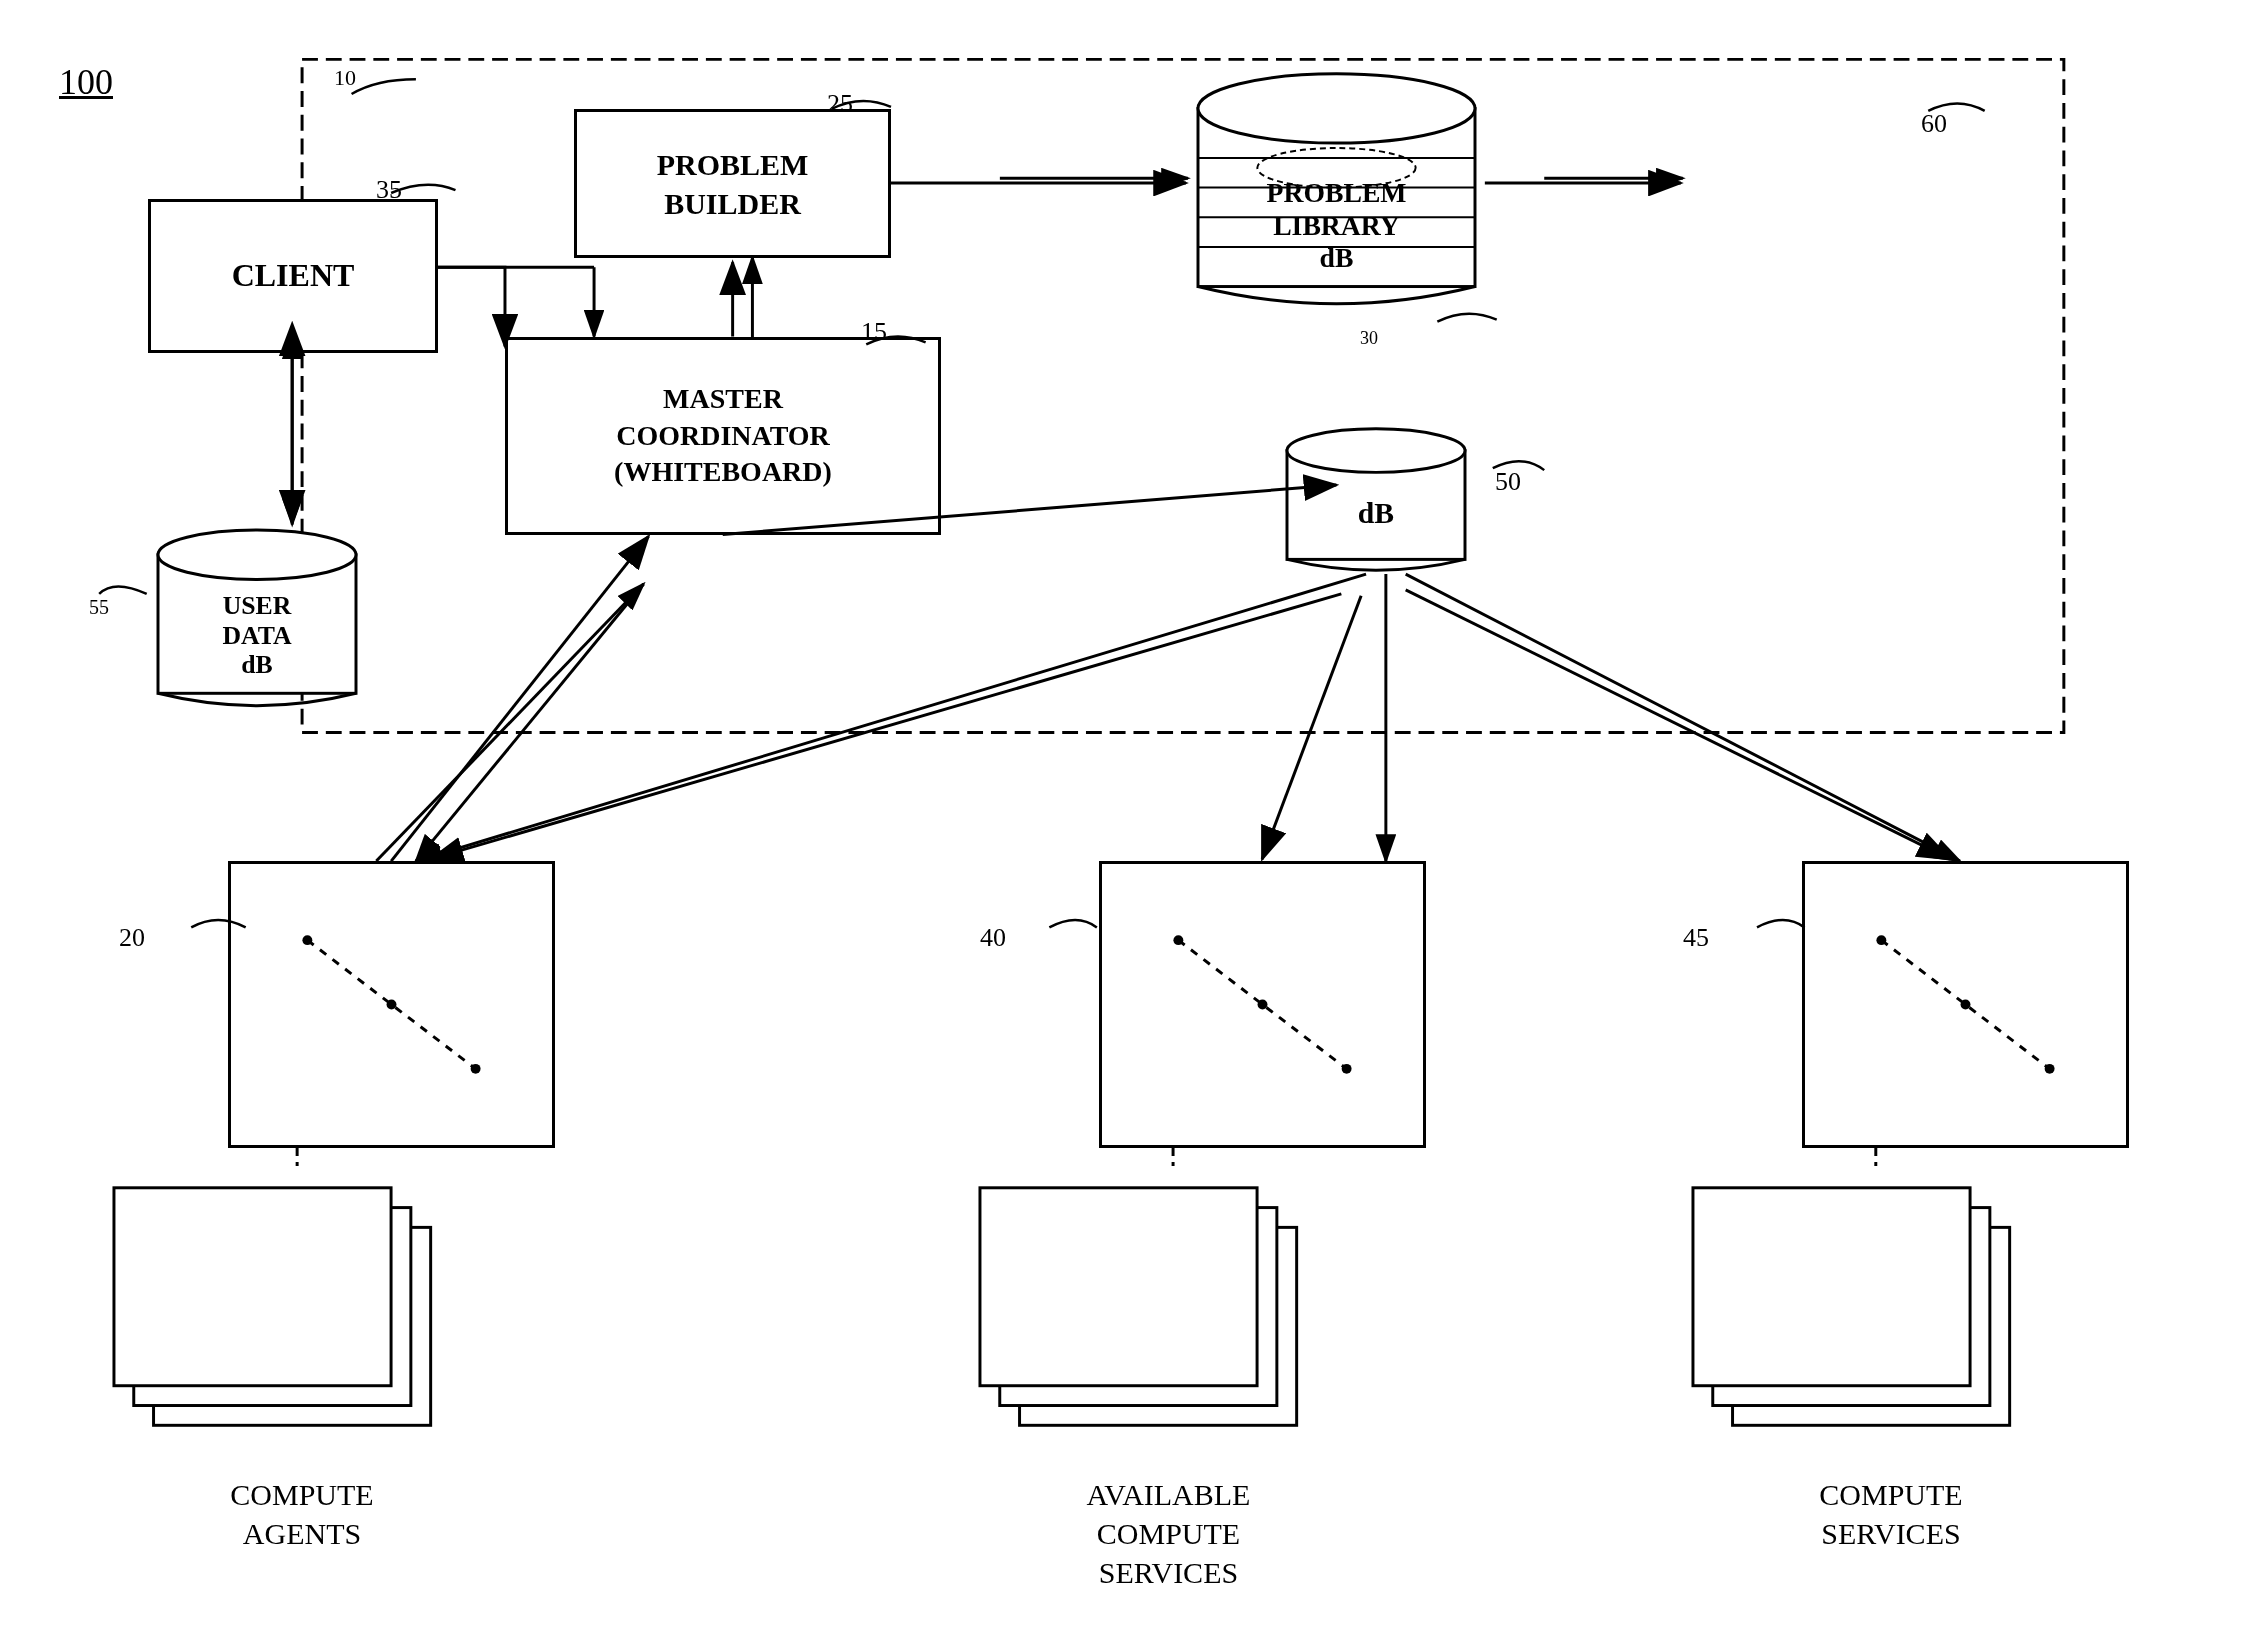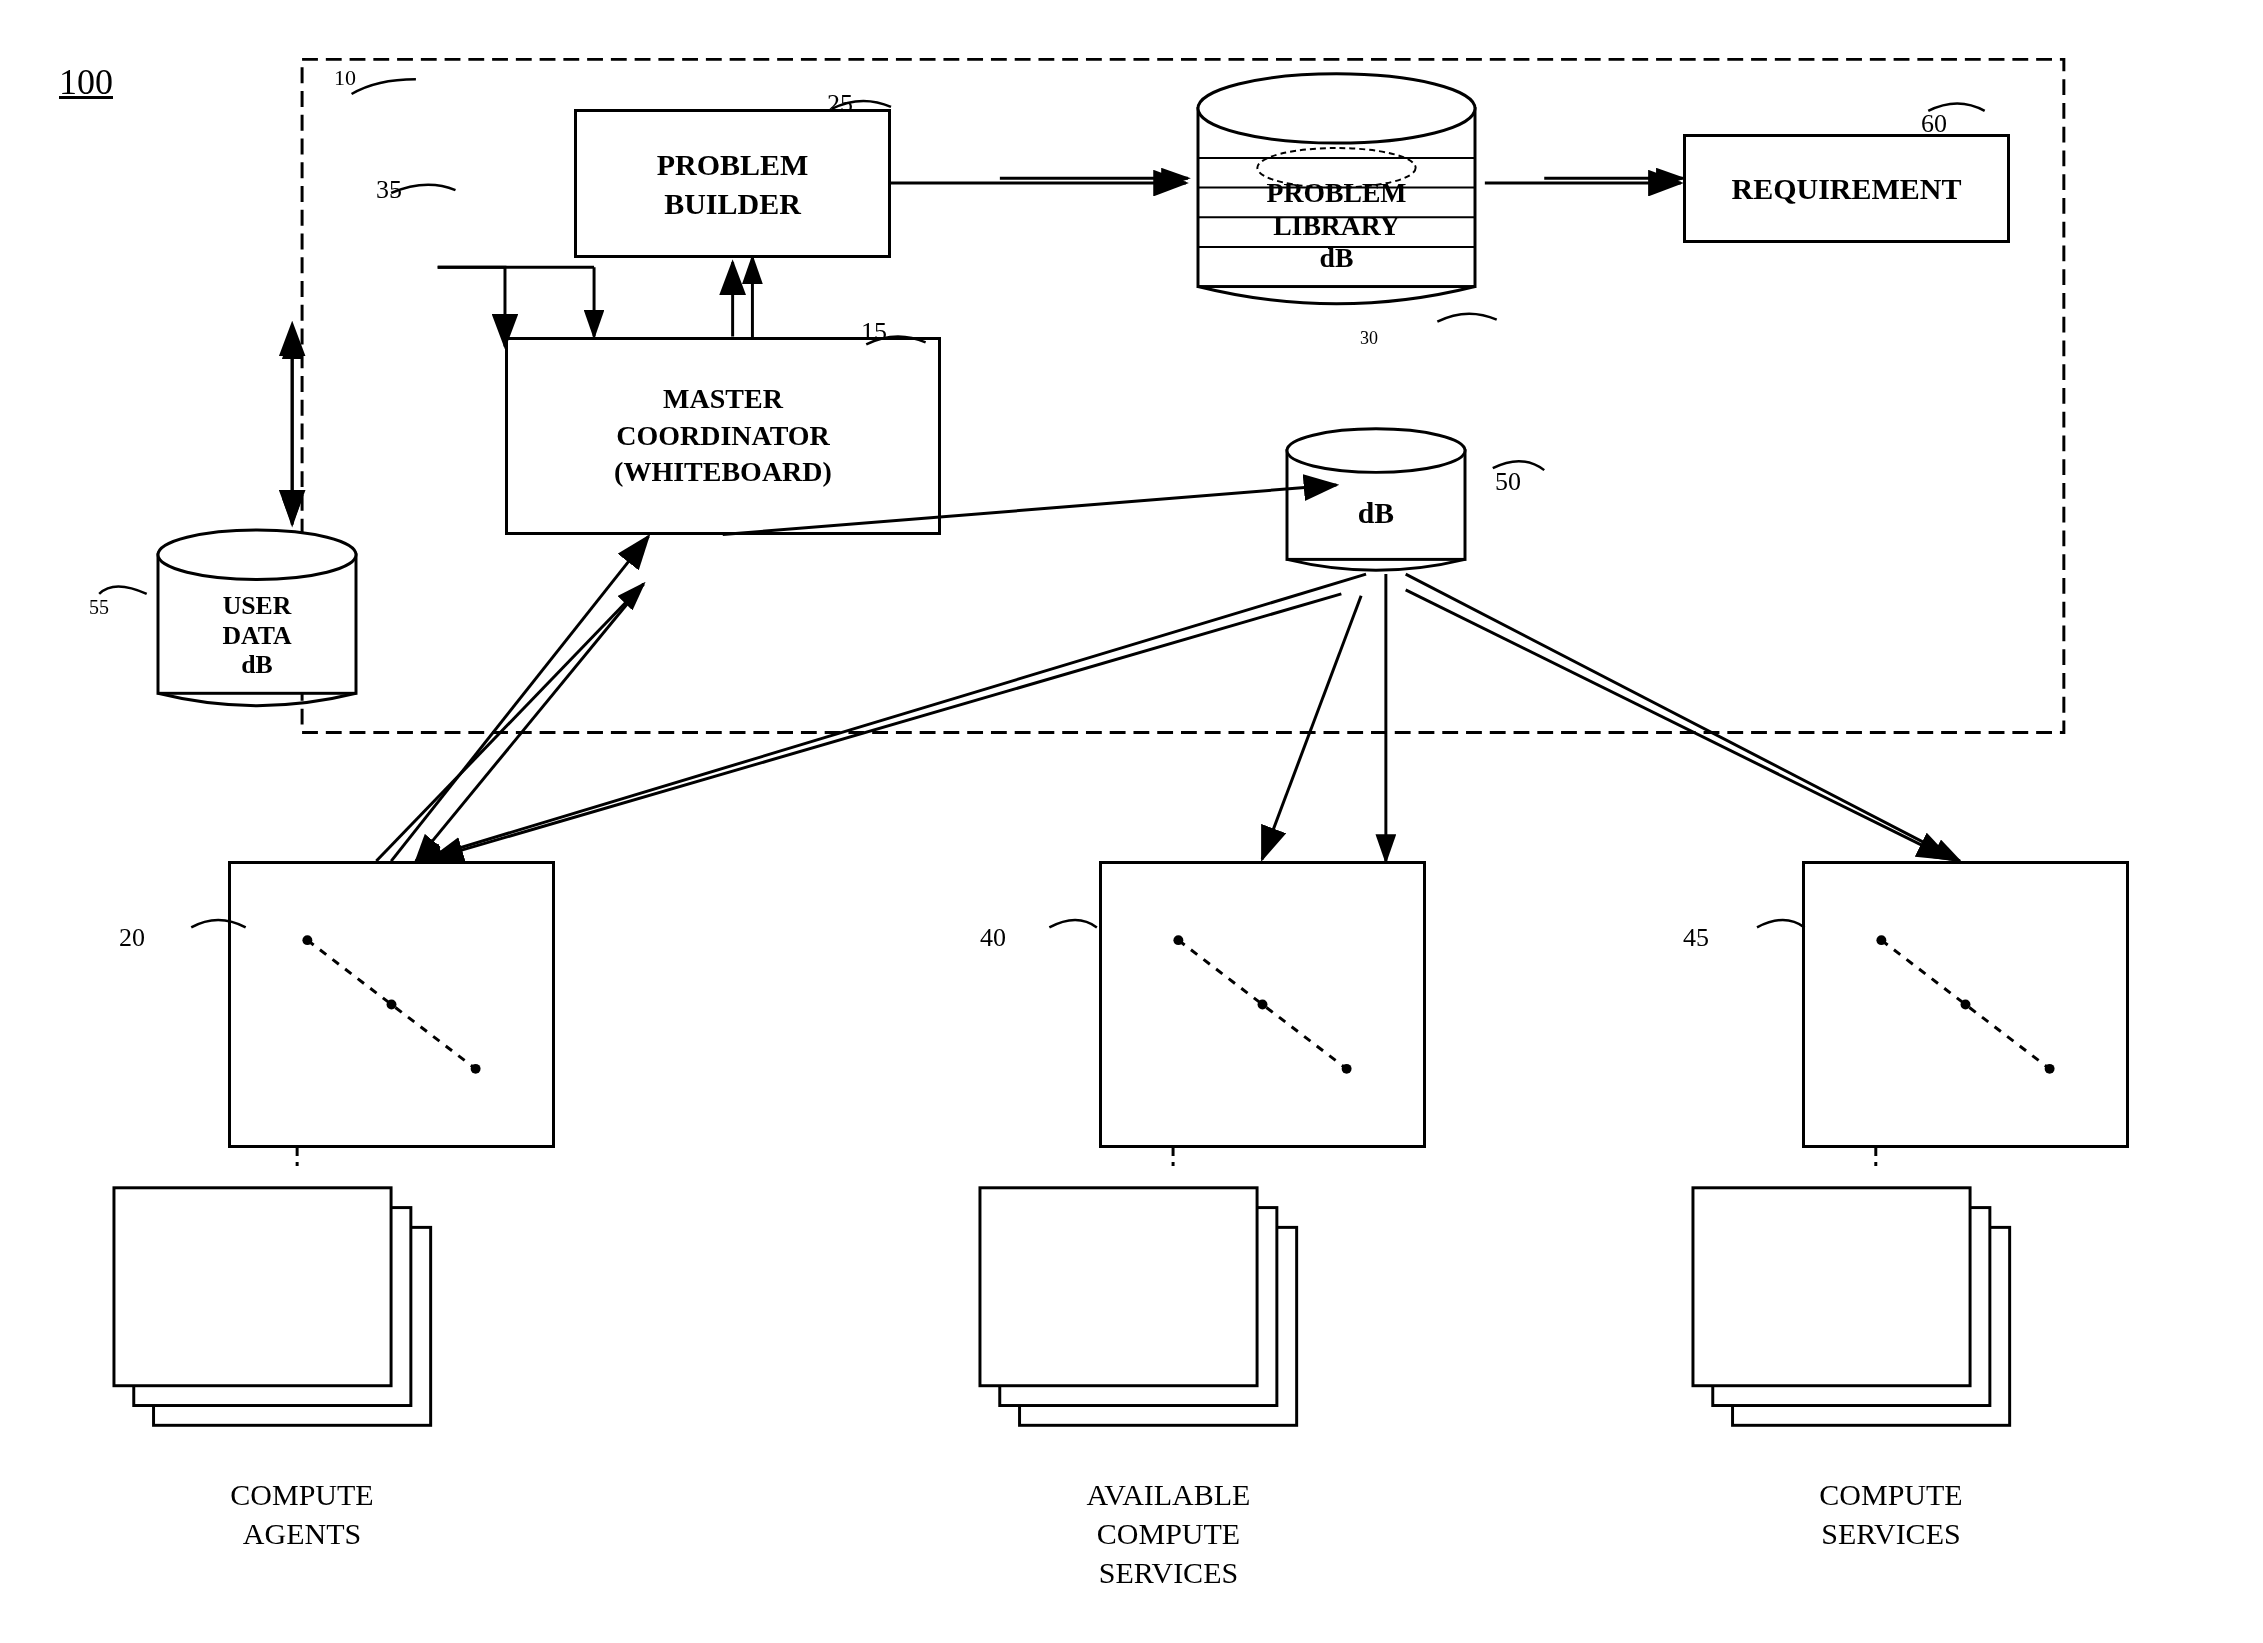--- a/index.html
+++ b/index.html
@@ -91,20 +91,23 @@
     <line x1="1420" y1="580" x2="1980" y2="870" stroke="#000" stroke-width="3" marker-end="url(#arrowhead)"></line>
 
     <line x1="380" y1="870" x2="650" y2="590" stroke="#000" stroke-width="3" marker-end="url(#arrowhead)"></line>
 
   </svg>
 
   <div class="label" style="left:59px; top:59px; font-size:36px;">
     <u>100</u>
   </div>
 
+  <div class="box" style="left:148px; top:199px; width:290px; height:154px; font-size:32px;">
+    <span>CLIENT</span>
+  </div>
 
   <div class="label" style="left:376px; top:173px; font-size:26px;">35</div>
 
   <svg style="position:absolute; left:148px; top:525px; width:218px; height:198px;" viewBox="0 0 220 200" width="218" height="198">
 
     <rect x="10" y="30" width="200" height="140" fill="#fff" stroke="#000" stroke-width="3"></rect>
 
     <ellipse cx="110" cy="30" rx="100" ry="25" fill="#fff" stroke="#000" stroke-width="3"></ellipse>
 
     <path d="M10,170 Q110,195 210,170" fill="none" stroke="#000" stroke-width="3"></path>
@@ -141,23 +144,20 @@
 
     <ellipse cx="150" cy="110" rx="80" ry="20" fill="none" stroke="#000" stroke-width="2" stroke-dasharray="6,4"></ellipse>
 
     <text x="150" y="145" text-anchor="middle" font-size="28" font-family="Times New Roman" font-weight="bold">PROBLEM</text>
     <text x="150" y="178" text-anchor="middle" font-size="28" font-family="Times New Roman" font-weight="bold">LIBRARY</text>
     <text x="150" y="210" text-anchor="middle" font-size="28" font-family="Times New Roman" font-weight="bold">dB</text>
   </svg>
 
   <div class="label" style="left:1360px; top:327px; font-size:18px;text-align:right;">30</div>
 
-  <div class="box" style="left:1683px; top:134px; width:327px; height:109px; font-size:30px;">
-    <span>REQUIREMENT</span>
-  </div>
 
   <div class="label" style="left:1921px; top:107px; font-size:26px;">60</div>
 
   <svg style="position:absolute; left:1277px; top:416px; width:198px; height:178px;" viewBox="0 0 200 180" width="198" height="178">
     <rect x="10" y="35" width="180" height="110" fill="#fff" stroke="#000" stroke-width="3"></rect>
     <ellipse cx="100" cy="35" rx="90" ry="22" fill="#fff" stroke="#000" stroke-width="3"></ellipse>
     <path d="M10,145 Q100,167 190,145" fill="none" stroke="#000" stroke-width="3"></path>
     <text x="100" y="108" text-anchor="middle" font-size="30" font-family="Times New Roman" font-weight="bold">dB</text>
   </svg>
 

